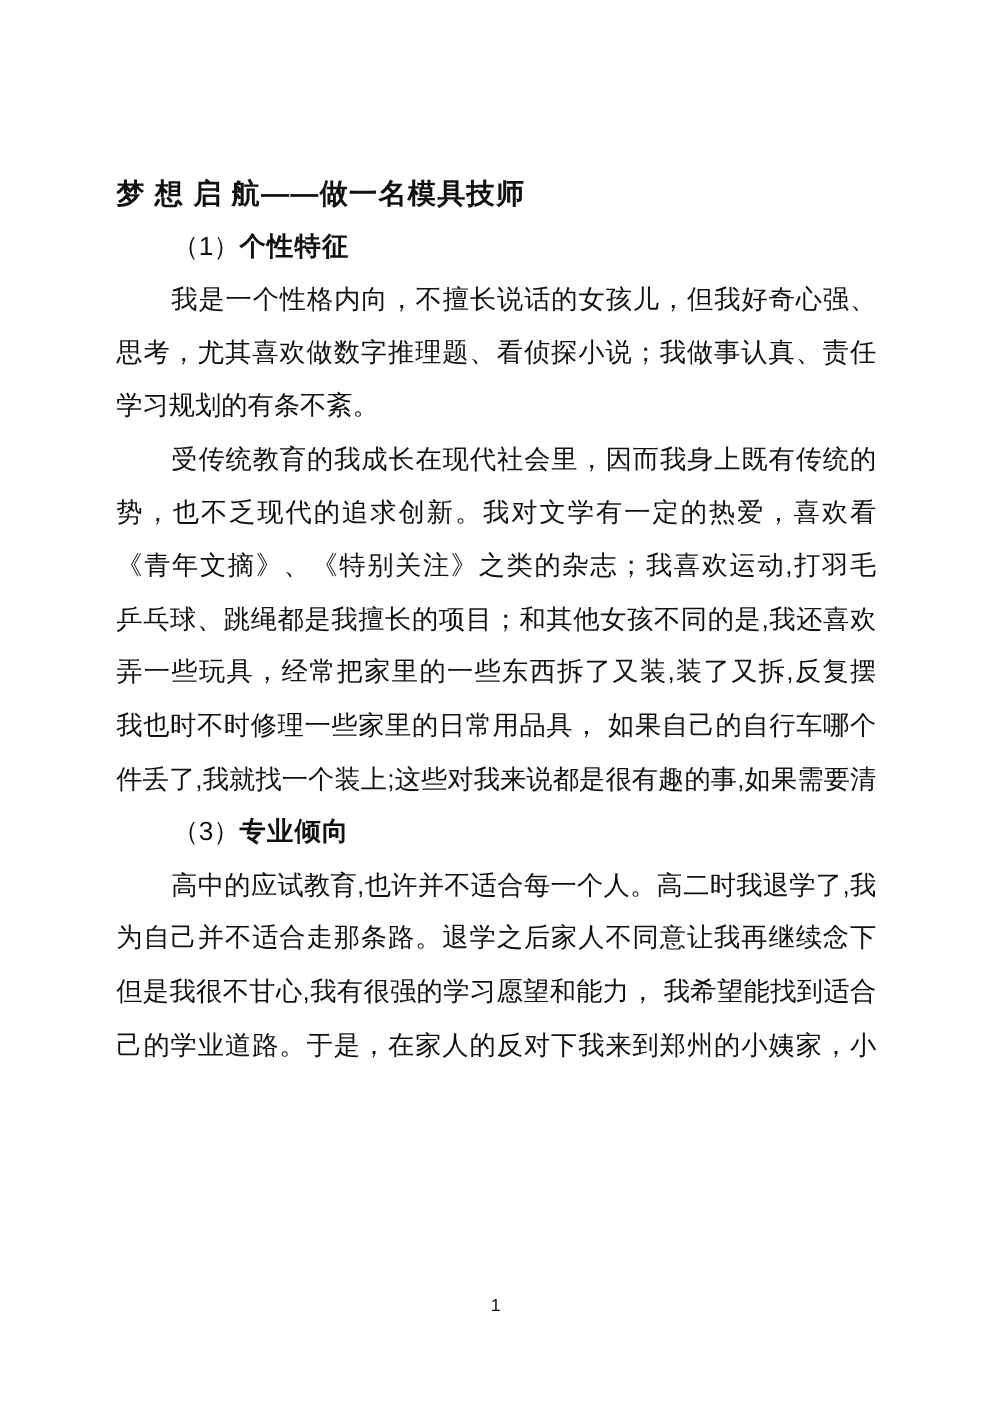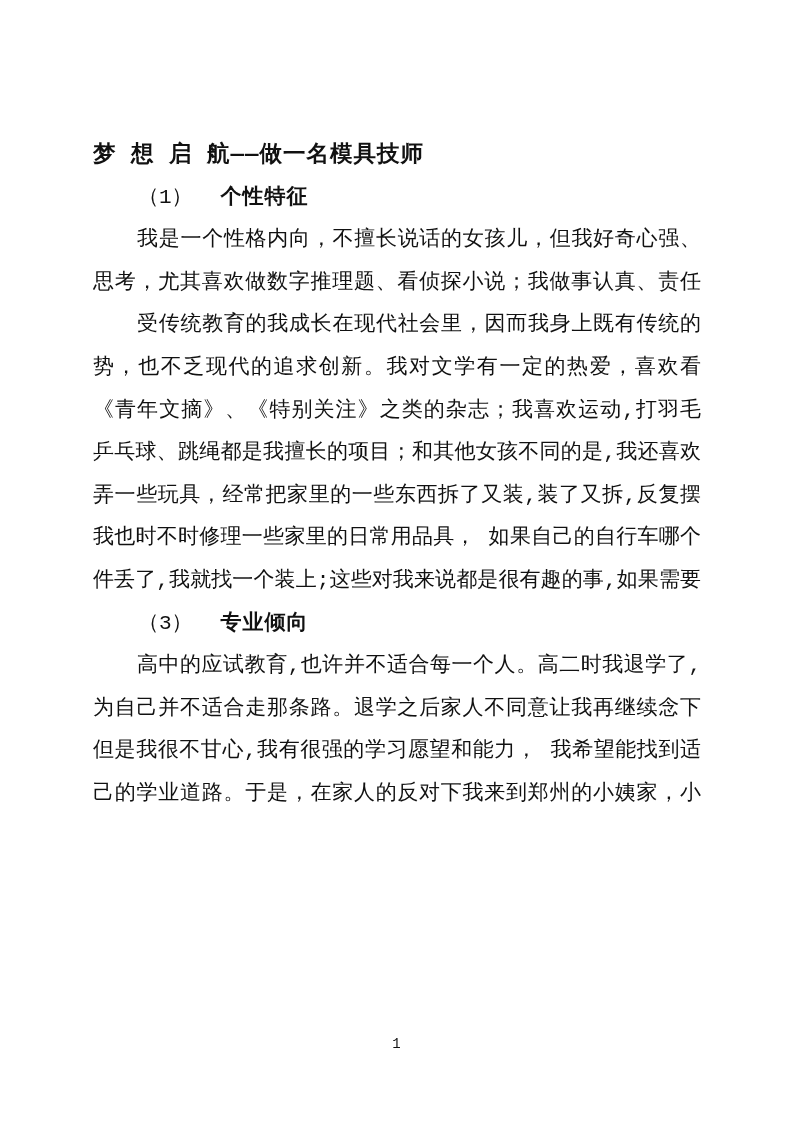--- a/index.html
+++ b/index.html
@@ -1,21 +1,21 @@
 <!DOCTYPE html>
 <html><head>
 <meta charset="utf-8">
 <style>
   html, body { margin: 0; padding: 0; background: #ffffff; }
   .page {
     position: relative;
     width: 793px;
     height: 1122px;
     background: #ffffff;
-    font-family: Liberation Mono, monospace;
+    font-family: Liberation Sans, sans-serif;
     color: #111111;
     overflow: hidden;
     margin: 0 auto;
   }
   .content {
     position: absolute;
     left: 93px;
     top: 134px;
     width: 608px;
   }
@@ -30,21 +30,21 @@
     font-size: 22.5px;
     font-weight: bold;
     letter-spacing: 1px;
   }
   .line.h1 {
     font-weight: bold;
     text-indent: 54px;
     letter-spacing: 1px;
   }
   .line.h2 { text-indent: 45px; }
-  .line.h2 .h2-label { font-weight: bold; letter-spacing: 1px; margin-left: 28px; }
+  .line.h2 .h2-label { font-weight: bold; letter-spacing: 1px; }
   .line.body.indent { text-indent: 44px; }
   .line.body.fill {
     text-align: justify;
     text-align-last: justify;
     text-justify: inter-character;
   }
   .page-number {
     position: absolute;
     top: 1036px;
     left: 0;
@@ -56,20 +56,21 @@
 </style>
 </head>
 <body>
 
 <div class="page">
   <div class="content" id="doc-content">
       <div class="line title">梦 想 启 航——做一名模具技师</div>
       <div class="line h2"><span class="h2-prefix">（1）</span><span class="h2-label">个性特征</span></div>
       <div class="line body indent fill">我是一个性格内向，不擅长说话的女孩儿，但我好奇心强、喜欢</div>
       <div class="line body fill">思考，尤其喜欢做数字推理题、看侦探小说；我做事认真、责任心强，</div>
+      <div class="line body">学习规划的有条不紊。</div>
       <div class="line body indent fill">受传统教育的我成长在现代社会里，因而我身上既有传统的优</div>
       <div class="line body fill">势，也不乏现代的追求创新。我对文学有一定的热爱，喜欢看《读者》、</div>
       <div class="line body fill">《青年文摘》、《特别关注》之类的杂志；我喜欢运动,打羽毛球、</div>
       <div class="line body fill">乒乓球、跳绳都是我擅长的项目；和其他女孩不同的是,我还喜欢摆</div>
       <div class="line body fill">弄一些玩具，经常把家里的一些东西拆了又装,装了又拆,反复摆弄。</div>
       <div class="line body fill">我也时不时修理一些家里的日常用品具， 如果自己的自行车哪个零</div>
       <div class="line body fill">件丢了,我就找一个装上;这些对我来说都是很有趣的事,如果需要清</div>
       <div class="line h2"><span class="h2-prefix">（3）</span><span class="h2-label">专业倾向</span></div>
       <div class="line body indent fill">高中的应试教育,也许并不适合每一个人。高二时我退学了,我认</div>
       <div class="line body fill">为自己并不适合走那条路。退学之后家人不同意让我再继续念下去，</div>

